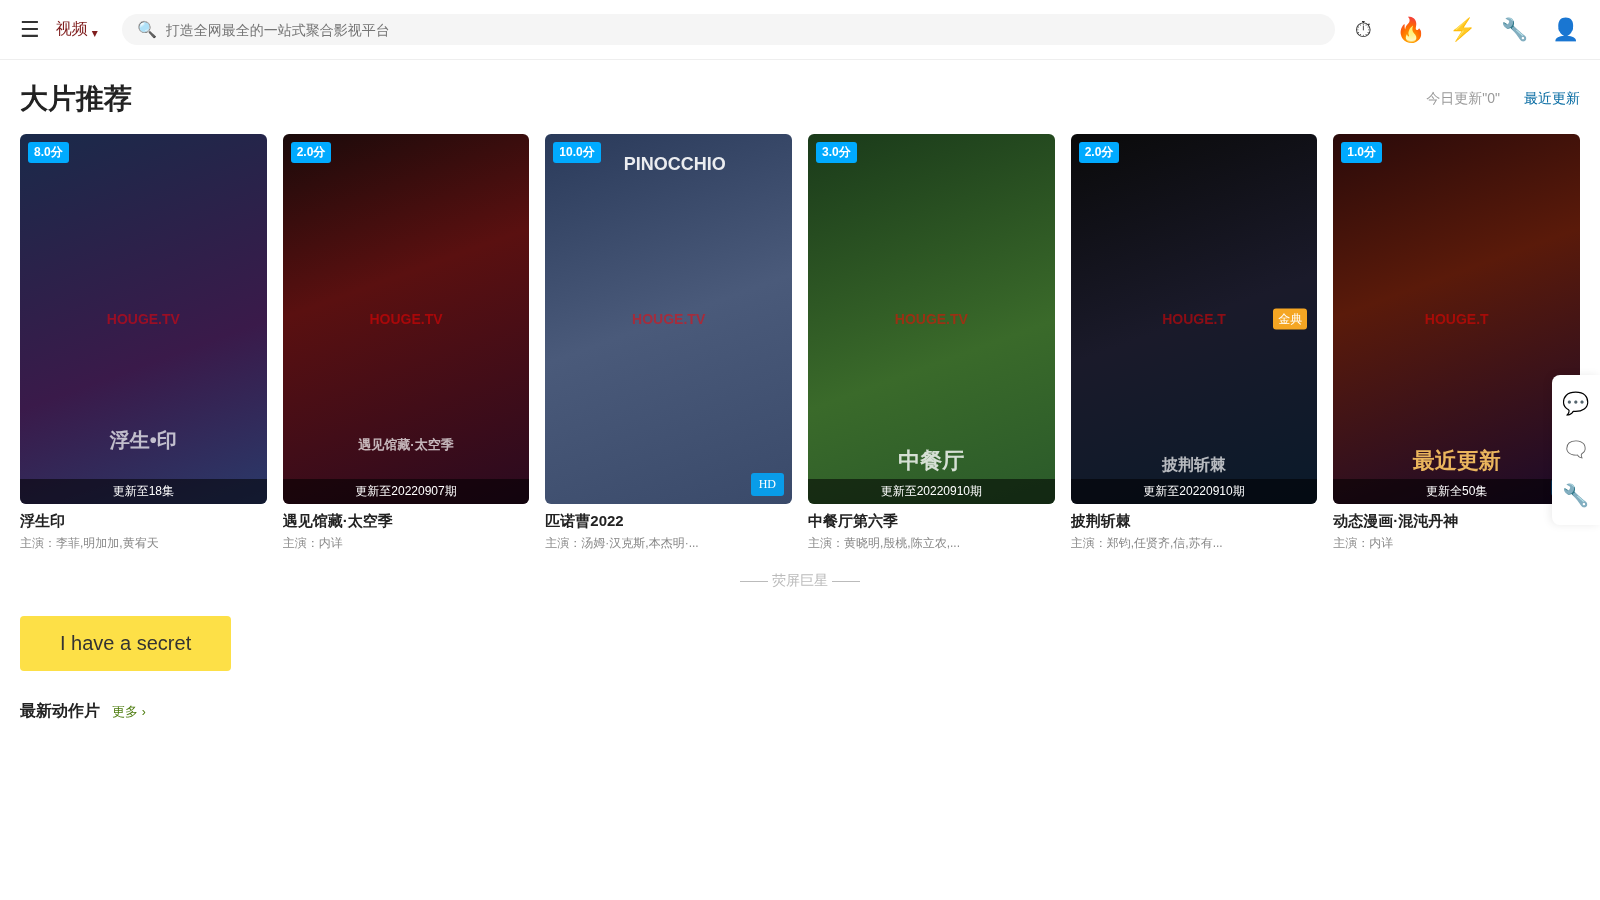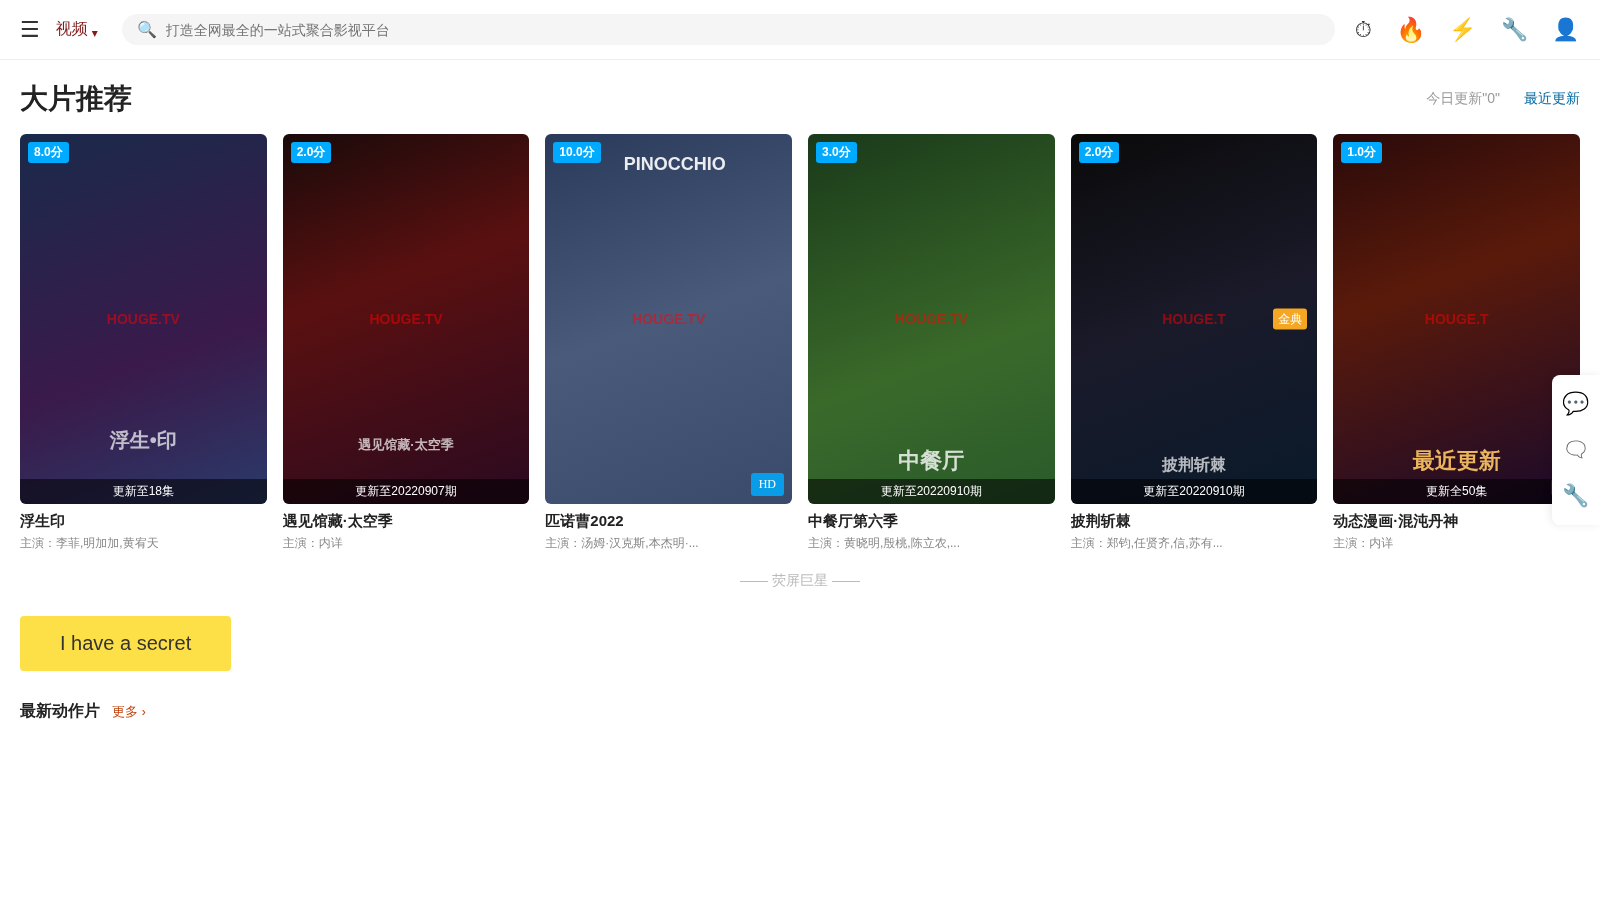--- a/index.html
+++ b/index.html
@@ -223,21 +223,21 @@
       align-items: center;
       margin-top: 10px;
     }
     .bottom-title {
       font-size: 16px;
       font-weight: bold;
       color: #222;
     }
     .more-link {
       font-size: 13px;
-      color: #c2410c;
+      color: #4d7c0f;
       margin-left: 12px;
       cursor: pointer;
     }
     .more-link .chevron { font-size: 12px; }
 
     
     .right-sidebar {
       position: fixed;
       right: 0;
       top: 50%;

